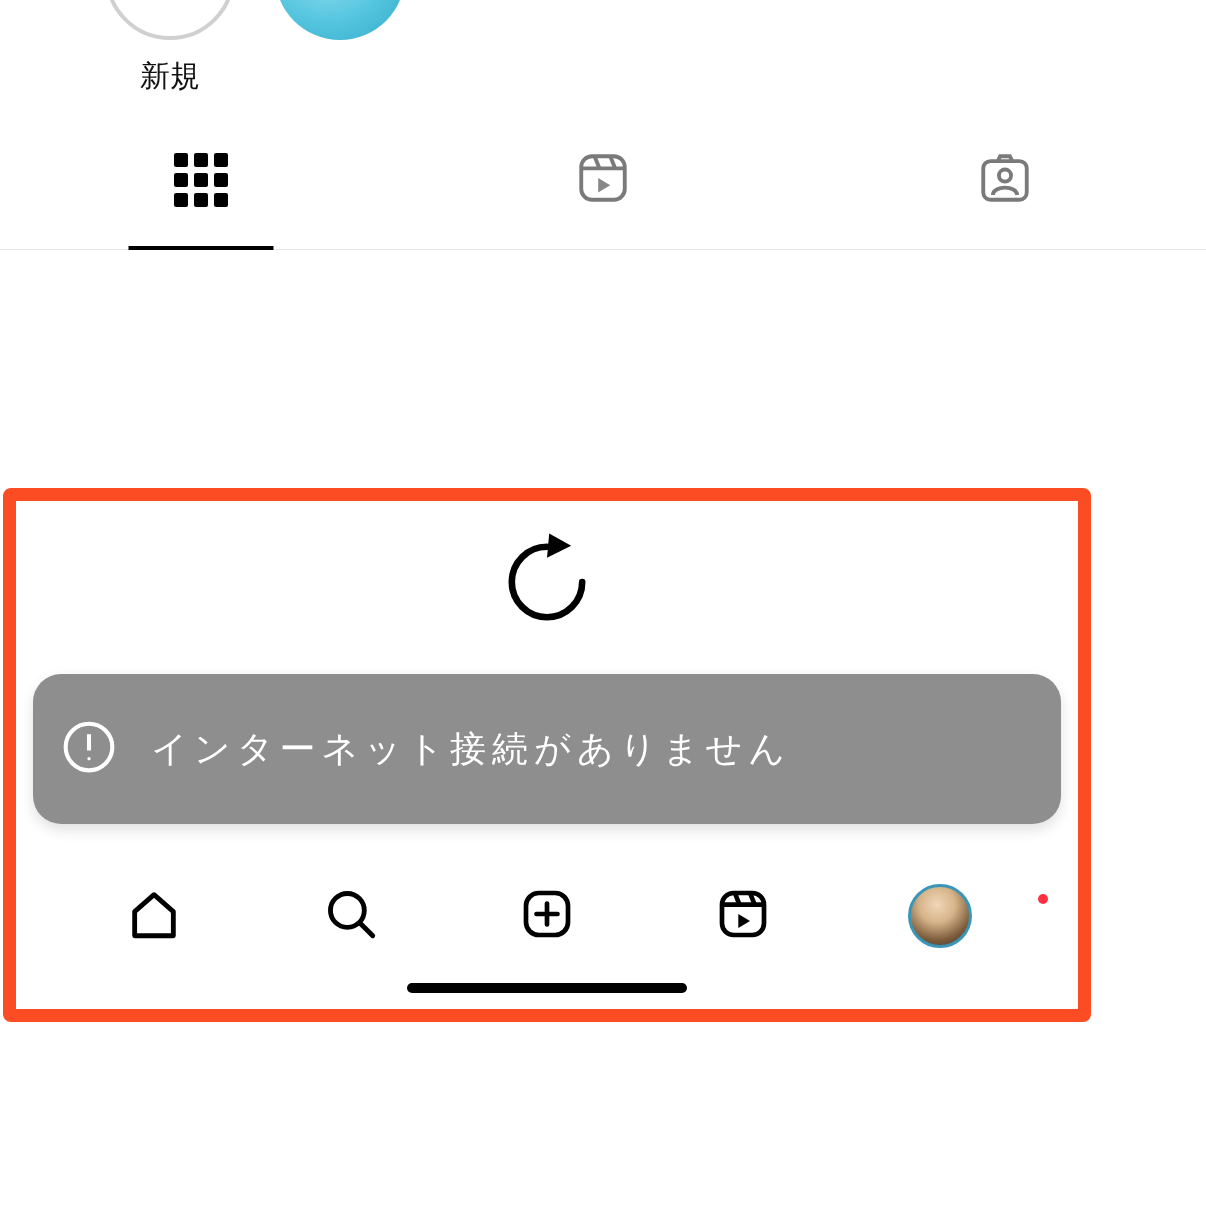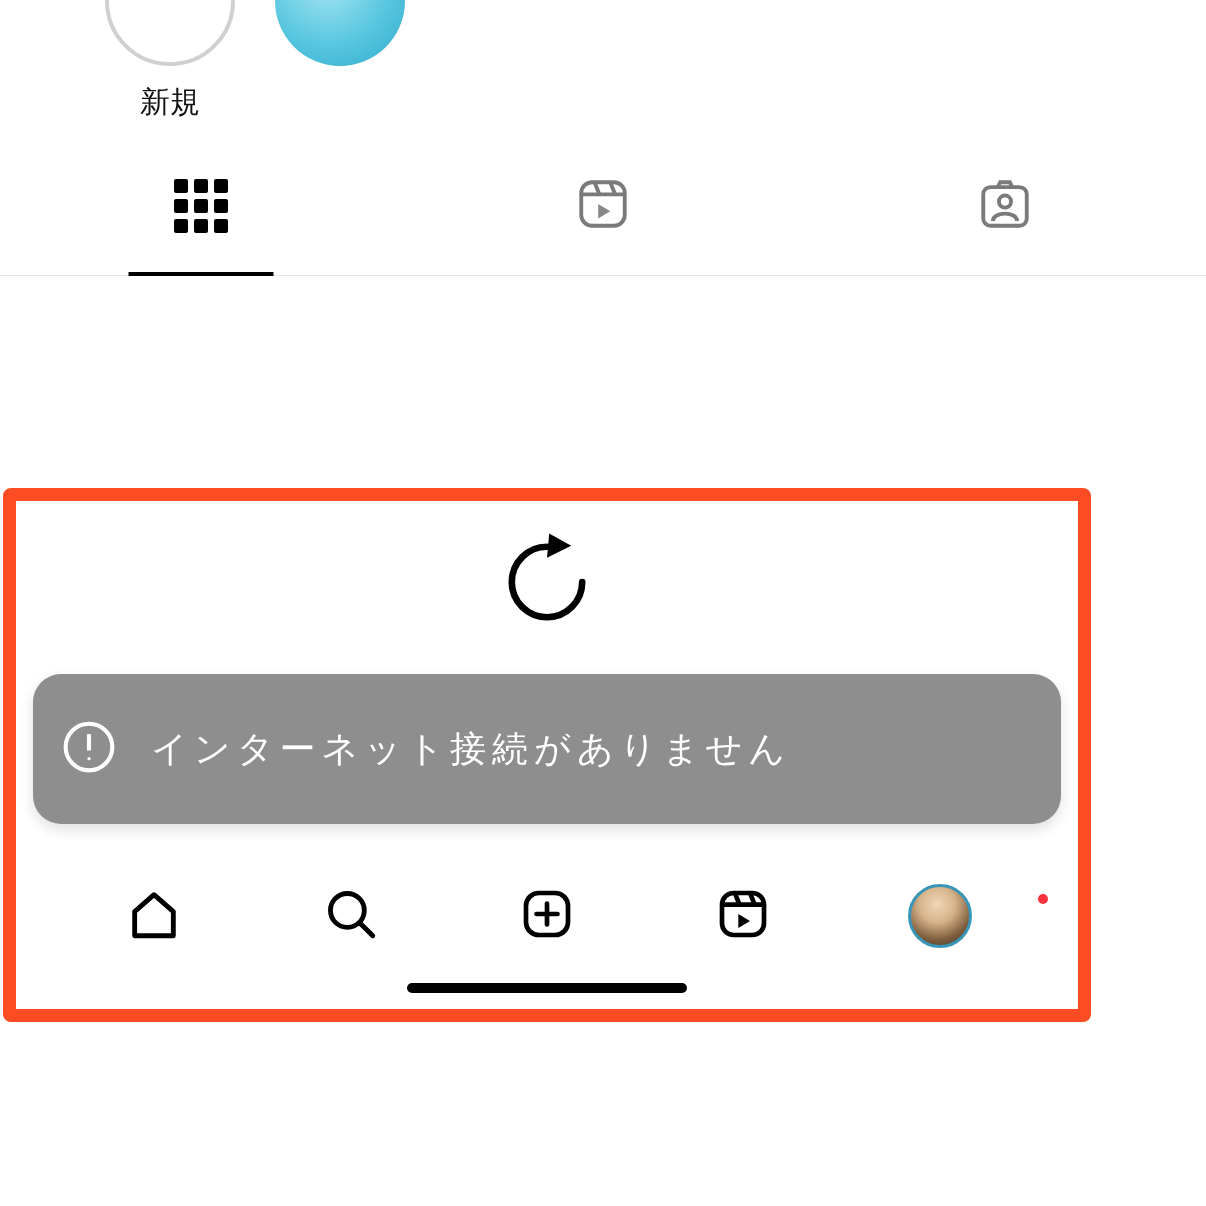--- a/index.html
+++ b/index.html
@@ -9,21 +9,20 @@
     background: #ffffff;
     font-family: -apple-system, "Hiragino Sans", "Helvetica Neue", sans-serif;
     position: relative;
     overflow: hidden;
   }
   .stories-row {
     display: flex;
     padding-left: 85px;
     height: 100px;
     align-items: flex-start;
-    margin-top: 26px;
   }
   .story-item {
     display: flex;
     flex-direction: column;
     align-items: center;
     width: 170px;
   }
   .story-circle {
     width: 130px;
     height: 130px;

